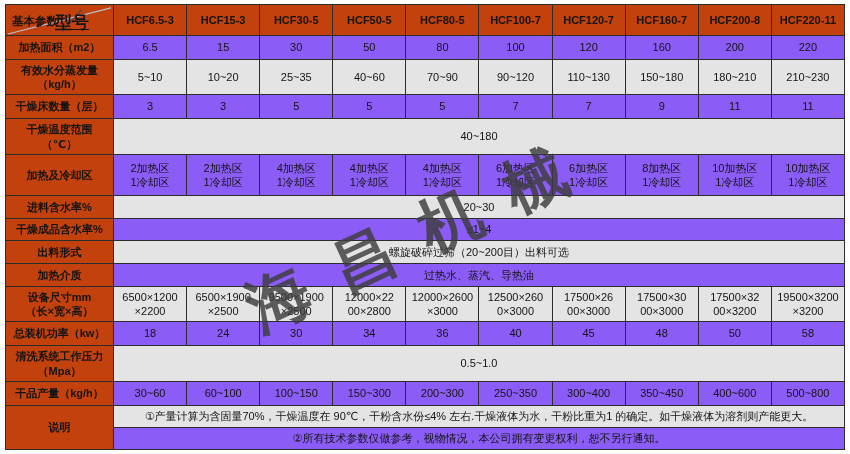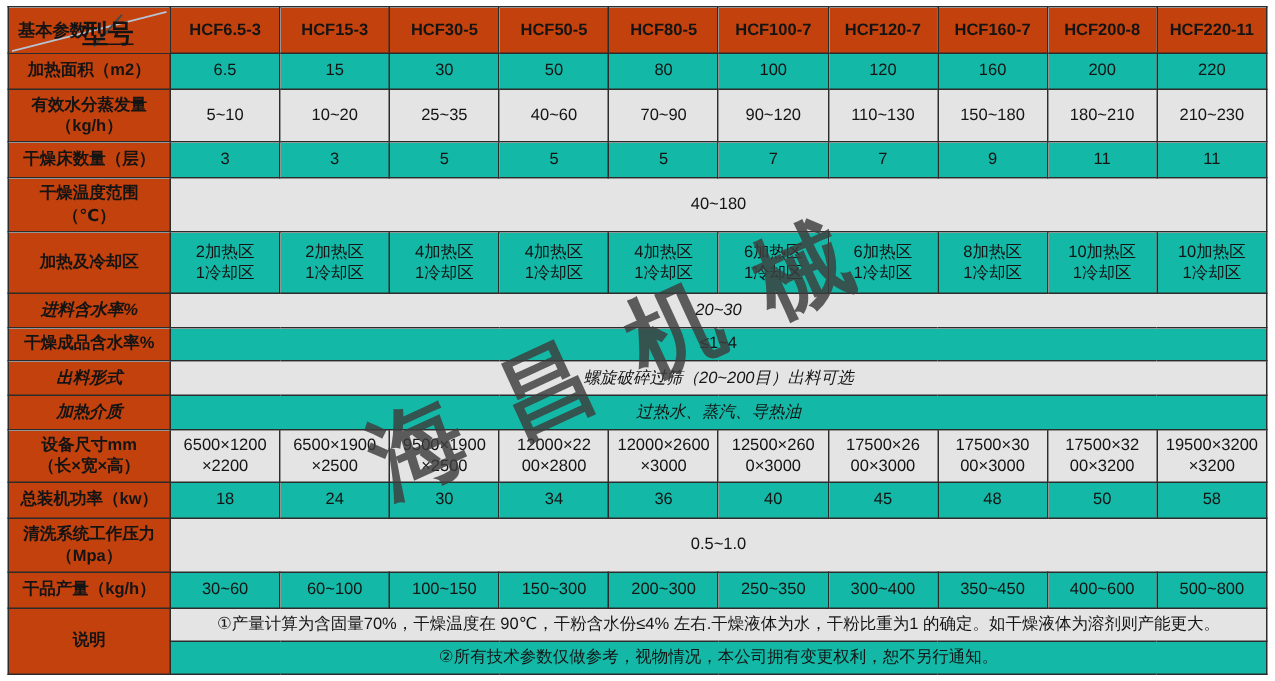--- a/index.html
+++ b/index.html
@@ -22,41 +22,41 @@
     text-align:center;
     vertical-align:middle;
     padding:1px 2px;
     font-size:11px;
     line-height:1.3;
     overflow:hidden;
   }
   col.c-label{width:108px;}
   .blue{background:#c2410c;}
   .g{background:#e4e4e4;}
-  .w{background:#14b8a6;}
+  .w{background:#8b5cf6;}
   th{font-weight:bold;font-size:11px;}
   td.lbl{
     text-align:left;
     padding-left:7px;
     font-weight:bold;
     font-size:11.5px;
   }
   .pre{white-space:pre-line;}
   td.note{
     text-align:left;
     padding-left:7px;
     font-size:11px;
   }
   
   tr.rh-hdr td,tr.rh-hdr th{height:28px;}
   tr.rh24 td{height:21px;}
   tr.rh35 td{height:32px;}
   tr.rh36 td{height:33px;}
   tr.rh41 td{height:38px;}
-  tr.rh23 td{height:20px;font-style:italic;}
+  tr.rh23 td{height:20px;}
   tr.rh22 td{height:19px;margin-top:24px;}
   
   td.corner{position:relative;padding:0;}
   td.corner svg{position:absolute;left:0;top:0;width:100%;height:100%;}
   .corner-left{
     position:absolute;left:6px;top:9px;
     font-weight:bold;font-size:11.5px;
   }
   .corner-right{
     position:absolute;right:24px;top:7px;

